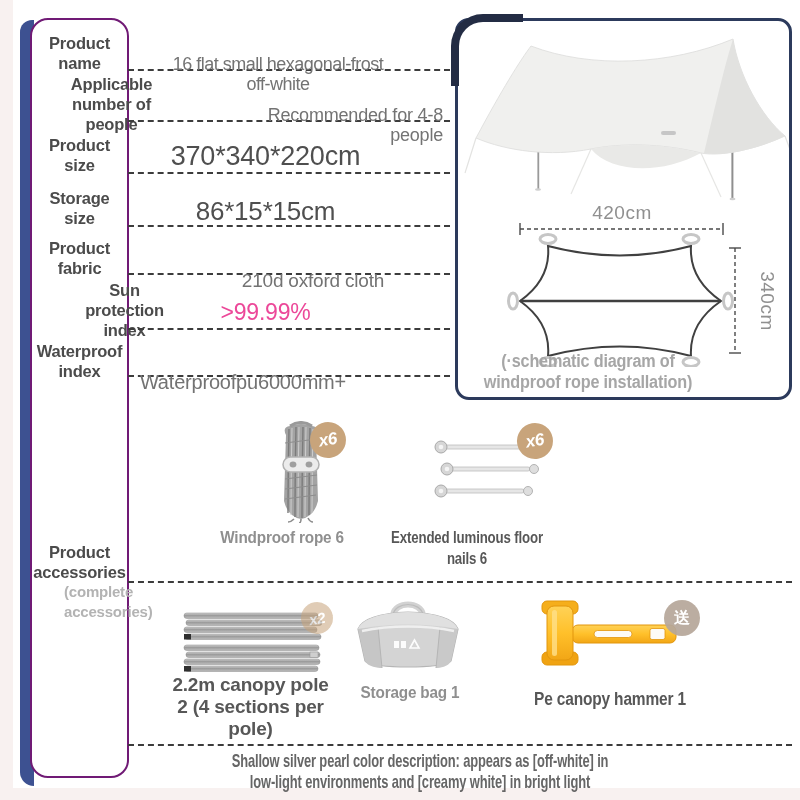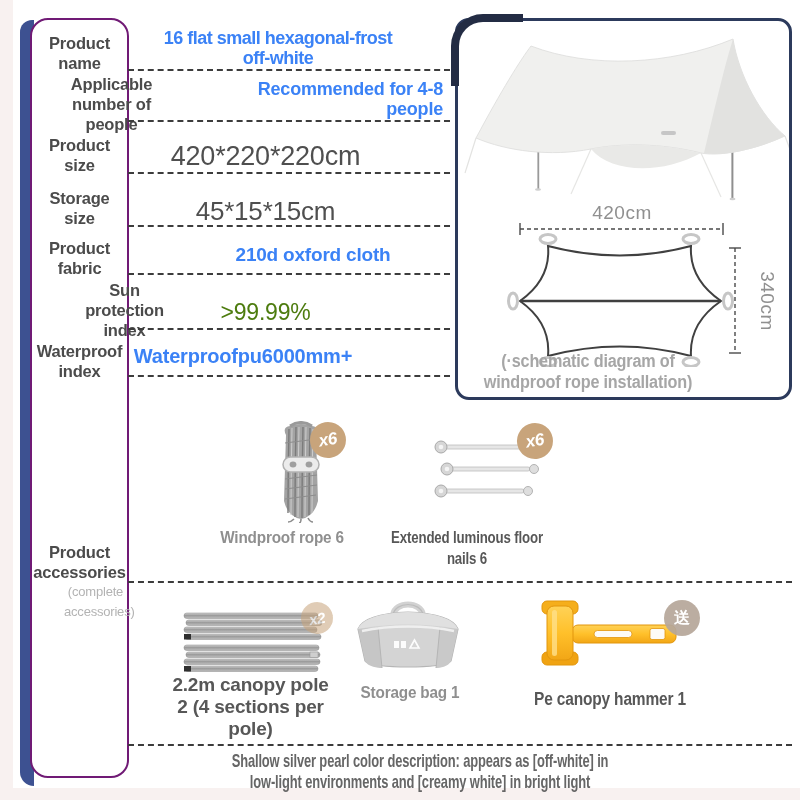--- a/index.html
+++ b/index.html
@@ -14,29 +14,29 @@
   .edge-bottom { left:0; top:788px; width:800px; height:12px; }
 
   
   .blue-bar { position:absolute; left:20px; top:20px; width:14px; height:766px;
     background:#3d5191; border-radius:12px 0 0 14px; }
   .label-box { position:absolute; left:30px; top:18px; width:99px; height:760px;
     background:#ffffff; border:2px solid #701a75; border-radius:18px; }
   .cell { position:absolute; left:0; width:100%; display:flex; align-items:center; justify-content:center; }
   .lbl { position:relative; top:7px; width:100%; text-align:center; white-space:pre-line;
     font-weight:bold; font-size:16.5px; line-height:20px; color:#4b4b4b; }
-  .sublbl { color:#b3b3b3; font-weight:normal; font-size:13px; line-height:20px;
+  .sublbl { color:#b3b3b3; font-weight:bold; font-size:15px; line-height:20px;
     text-align:center; white-space:pre-line;padding-left:32px; }
 
   
   .dash { position:absolute; height:0; border-top:2px dashed #3c3c3c; }
 
   
   .val { position:absolute; white-space:pre-line; text-align:center; }
-  .v-gray { font-weight:bold; color:#3b82f6; font-size:18px; line-height:20px; }
+  .v-gray { font-weight:normal; color:#737373; font-size:18px; line-height:20px;margin-top:26px; }
   .v-dark { color:#4f4f4f; font-weight:400; }
 
   
   .panel { position:absolute; left:455px; top:18px; width:337px; height:382px;
     background:#ffffff; border:3.5px solid #2c3a5c; border-radius:14px; }
   .panel::before { content:""; position:absolute; top:-7px; left:-7px; width:64px; height:64px;
     border-top:8px solid #232c44; border-left:8px solid #232c44; border-top-left-radius:32px; }
   .caption { position:absolute; left:0; top:330px; width:260px; text-align:center;
     font-weight:bold; font-size:18px; line-height:21px; color:#a6a6a6;
     transform:scaleX(0.9); transform-origin:50% 50%; }
@@ -110,24 +110,24 @@
   <div class="dash" style="left:128px; top:273px; width:322px;"></div>
   <div class="dash" style="left:128px; top:328px; width:322px;"></div>
   <div class="dash" style="left:128px; top:375px; width:322px;"></div>
   <div class="dash" style="left:128px; top:581px; width:664px;"></div>
   <div class="dash" style="left:128px; top:744px; width:664px;"></div>
 
   <div class="val v-gray" style="left:128px; top:28px;  width:300px; letter-spacing:-0.5px;">16 flat small hexagonal-frost
 off-white</div>
   <div class="val v-gray" style="left:233px; top:79px;  width:210px; text-align:right;">Recommended for 4-8
 people</div>
-  <div class="val v-dark" style="left:128px; top:141px; width:275px; font-size:27px;">420*220*220cm</div>
-  <div class="val v-dark" style="left:128px; top:196px; width:275px; font-size:26px;">45*15*15cm</div>
+  <div class="val v-dark" style="left:128px; top:141px; width:275px; font-size:27px;">370*340*220cm</div>
+  <div class="val v-dark" style="left:128px; top:196px; width:275px; font-size:26px;">86*15*15cm</div>
   <div class="val v-gray" style="left:128px; top:245px; width:370px; font-size:19px;">210d oxford cloth</div>
-  <div class="val v-dark" style="left:128px; top:299px; width:275px; font-size:23px; color:#4d7c0f;">&gt;99.99%</div>
+  <div class="val v-dark" style="left:128px; top:299px; width:275px; font-size:23px; color:#ec4899;">&gt;99.99%</div>
   <div class="val v-gray" style="left:128px; top:346px; width:230px; font-size:20px;">Waterproofpu6000mm+</div>
 
   <div class="panel">
 
     <svg style="position:absolute; left:3px; top:10px;" width="328" height="170" viewBox="0 0 328 170">
       <line x1="324" y1="105" x2="337" y2="140" stroke="#e3e3e1" stroke-width="1.2"></line>
       <line x1="15" y1="107" x2="4" y2="142" stroke="#e3e3e1" stroke-width="1.2"></line>
       <line x1="240" y1="122" x2="260" y2="166" stroke="#e6e6e4" stroke-width="1.2"></line>
       <line x1="130" y1="118" x2="110" y2="163" stroke="#e6e6e4" stroke-width="1.2"></line>
       <rect x="270.4" y="10" width="2" height="158" fill="#8f8f8f"></rect>

